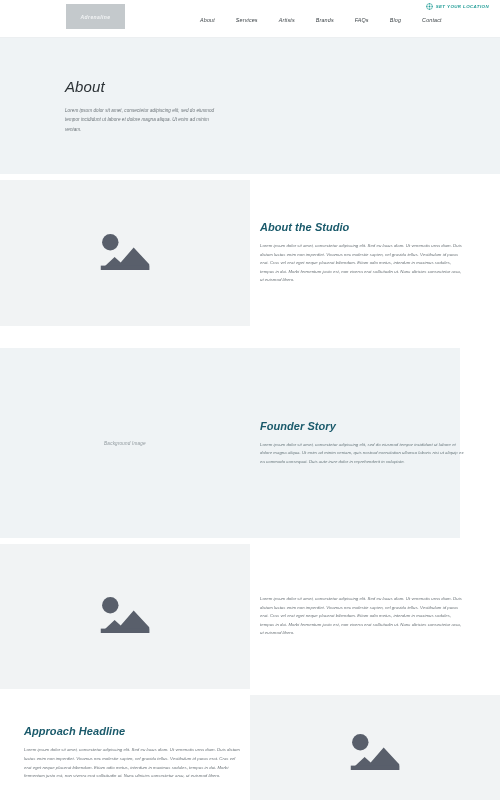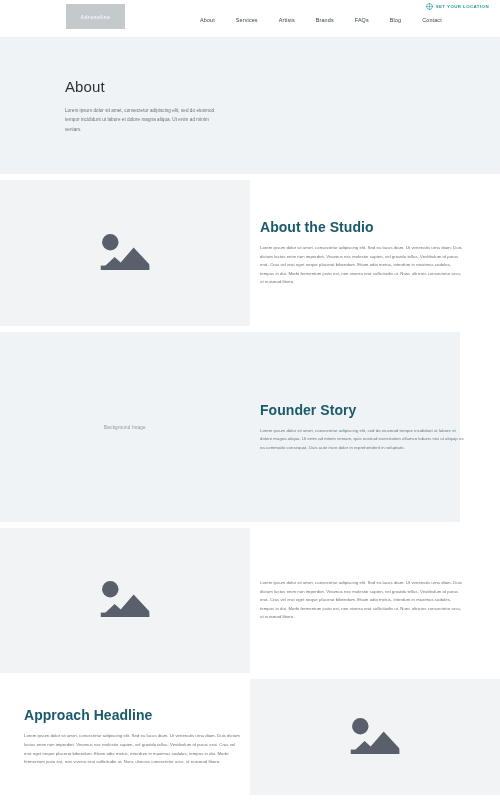--- a/index.html
+++ b/index.html
@@ -12,20 +12,21 @@
     font-family: "Liberation Sans", sans-serif;
     -webkit-font-smoothing: antialiased;
   }
 
   .page {
     position: relative;
     width: 500px;
     height: 800px;
     overflow: hidden;
     background: #ffffff;
+    font-style: italic;
   }
 
   
   .site-header {
     position: relative;
     width: 500px;
     height: 38px;
     background: #ffffff;
     border-bottom: 1px solid #eceff1;
   }
@@ -140,41 +141,42 @@
     flex-direction: column;
     justify-content: center;
     padding: 0 34px 0 10px;
     background: #ffffff;
   }
   .split.reverse .text-pane { padding: 0 10px 0 24px; }
 
   .img-icon { width: 56px; height: 45px; display: block; }
 
   .sec-title {
-    font-size: 14px;
+    font-size: 11px;
     font-weight: 700;
     color: #1a5a6b;
     letter-spacing: 0.05px;
     margin-bottom: 9px;
   }
   .sec-copy {
     font-size: 4.3px;
     line-height: 2.0;
     color: #6a7277;
     letter-spacing: 0.03px;
   }
 
   
   .bgsection {
     position: relative;
     width: 460px;
     height: 190px;
     background: #eff3f5;
     display: flex;
     align-items: center;
+    margin-top: 16px;
   }
   .bg-label-wrap {
     width: 250px;
     display: flex;
     align-items: center;
     justify-content: center;
     flex: none;
   }
   .bg-label {
     font-size: 4.6px;

